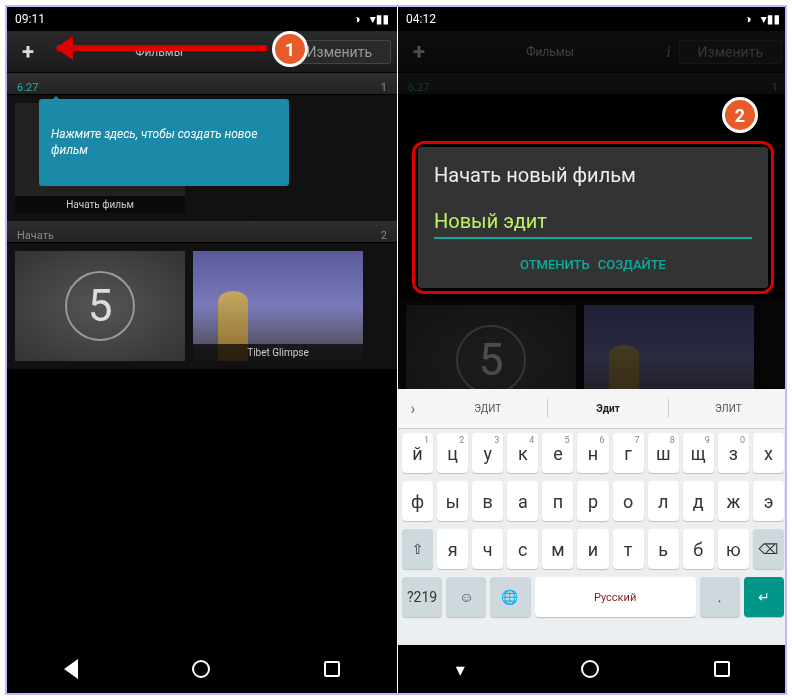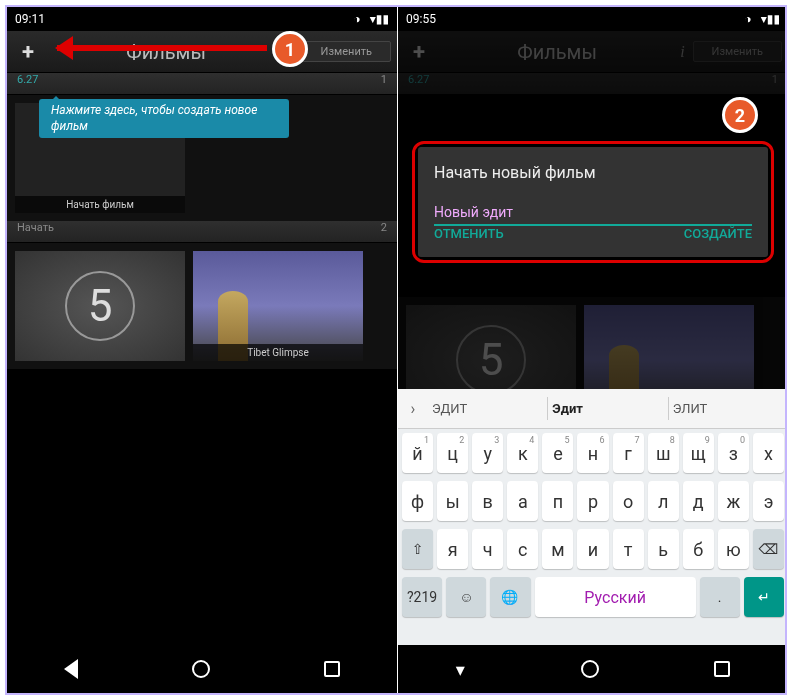--- a/index.html
+++ b/index.html
@@ -5,59 +5,59 @@
 *{margin:0;padding:0;box-sizing:border-box;font-family:Roboto,Arial,sans-serif}
 body{background:#fff;width:792px;height:700px}
 .frame{position:absolute;left:5px;top:5px;width:782px;height:690px;border:2px solid #c4b5fd;border-radius:0;overflow:hidden}
 .screen{position:absolute;width:390px;height:686px;background:#000;top:0}
 .screen.left{left:0}
 .screen.right{left:391px}
 .statusbar{height:24px;background:#000;color:#fff;display:flex;justify-content:space-between;align-items:center;padding:0 8px;font-size:12px}
 .statusbar .right{display:flex;gap:2px;align-items:center}
 .appbar{height:42px;background:linear-gradient(#2a2a2a,#1a1a1a);display:flex;align-items:center;justify-content:space-between;padding:0 6px;border-bottom:1px solid #000}
 .plus-btn{width:30px;height:30px;color:#ddd;font-size:22px;font-weight:bold;display:flex;align-items:center;justify-content:center;cursor:pointer}
-.title{color:#bbb;font-size:20px;flex:1;text-align:center}
+.title{color:#bbb;font-size:12px;flex:1;text-align:center}
 .appbar-right{display:flex;align-items:center;gap:8px}
 .info-i{color:#999;font-style:italic;font-family:serif;font-size:16px}
-.edit-btn{background:#2a2a2a;border:1px solid #444;color:#999;font-size:11px;padding:3px 18px;border-radius:2px}
-.subbar{height:22px;background:linear-gradient(#2f2f2f,#232323);display:flex;justify-content:space-between;align-items:flex-start;padding:0 10px;color:#888;font-size:11px;border-bottom:1px solid #000}
+.edit-btn{background:#2a2a2a;border:1px solid #444;color:#999;font-size:14px;padding:3px 18px;border-radius:2px}
+.subbar{height:22px;background:linear-gradient(#2f2f2f,#232323);display:flex;justify-content:space-between;align-items:flex-end;padding:0 10px;color:#888;font-size:11px;border-bottom:1px solid #000}
 .date{color:#3aa}
 .content{background:#111;padding:8px;display:flex;gap:8px}
 .thumb{width:170px;height:110px;background:#222;position:relative}
 .thumb-label{position:absolute;bottom:0;left:0;right:0;background:rgba(0,0,0,.7);color:#ccc;font-size:10px;text-align:center;padding:3px}
 .countdown{width:170px;height:110px;background:radial-gradient(#555,#333);display:flex;align-items:center;justify-content:center;position:relative}
 .countdown .circle{width:70px;height:70px;border:2px solid #999;border-radius:50%;display:flex;align-items:center;justify-content:center}
 .countdown .num{font-size:44px;color:#ddd}
 .tibet{background:linear-gradient(180deg,#5a5a9a 0%,#7a7aba 50%,#444 100%);position:relative}
 .tibet::before{content:"";position:absolute;left:25px;bottom:0;width:30px;height:70px;background:linear-gradient(#c4a860,#8a6a30);border-top-left-radius:50% 15%;border-top-right-radius:50% 15%}
-.tooltip{position:absolute;left:32px;top:92px;background:#1a8aa8;color:#fff;font-style:italic;font-size:12px;padding:4px 12px;border-radius:3px;width:250px;line-height:1.3}
+.tooltip{position:absolute;left:32px;top:92px;background:#1a8aa8;color:#fff;font-style:italic;font-size:12px;padding:28px 12px;border-radius:3px;width:250px;line-height:1.3}
 .tooltip::before{content:"";position:absolute;top:-8px;left:12px;border:5px solid transparent;border-bottom-color:#1a8aa8}
 .arrow{position:absolute;left:50px;top:38px;width:210px;height:6px;background:#d00;z-index:10}
 .arrow::before{content:"";position:absolute;left:-14px;top:-9px;border:12px solid transparent;border-right:18px solid #d00}
 .marker{position:absolute;width:36px;height:36px;border-radius:50%;border:3px solid #fff;color:#fff;font-weight:bold;font-size:18px;display:flex;align-items:center;justify-content:center;z-index:20}
 .m1{background:#e85a2a;left:265px;top:24px}
 .m2{background:#e85a2a;right:30px;top:90px}
 .dialog-wrap{position:absolute;left:14px;top:134px;right:14px;border:3px solid #d00;border-radius:12px;padding:3px}
 .dialog{background:#333;border-radius:3px;padding:16px;color:#eee}
-.dialog h3{font-size:16px;font-weight:normal;margin-bottom:18px}
-.dialog input{width:100%;background:transparent;border:none;border-bottom:2px solid #1a9;color:#f0abfc;font-size:14px;padding:4px 0;outline:none}
-.dialog-btns{display:flex;justify-content:space-between;gap:8px;}
+.dialog h3{font-size:20px;font-weight:normal;margin-bottom:18px}
+.dialog input{width:100%;background:transparent;border:none;border-bottom:2px solid #1a9;color:#bef264;font-size:20px;padding:4px 0;outline:none}
+.dialog-btns{display:flex;justify-content:center;gap:8px;margin-top:18px}
 .dialog-btns span{color:#1a9;font-size:13px;font-weight:500;cursor:pointer}
 .dimmed{opacity:.35}
 .keyboard{position:absolute;bottom:48px;left:0;right:0;background:#eceff1;height:256px}
 .suggest{height:40px;background:#f5f5f5;display:flex;align-items:center;border-bottom:1px solid #ccc}
 .suggest .chev{width:30px;text-align:center;color:#666}
-.suggest .sug{flex:1;text-align:left;color:#555;font-size:13px;border-right:1px solid #ccc;padding:4px}
+.suggest .sug{flex:1;text-align:center;color:#555;font-size:10px;border-right:1px solid #ccc;padding:4px}
 .suggest .sug.bold{font-weight:bold;color:#222}
 .suggest .sug:last-child{border:none}
 .krow{display:flex;height:48px;padding:2px 2px}
 .key{flex:1;margin:2px;background:#fff;border-radius:4px;display:flex;align-items:center;justify-content:center;font-size:18px;color:#333;box-shadow:0 1px 1px rgba(0,0,0,.2);position:relative}
 .key.fn{background:#cfd8dc;font-size:14px}
 .key sup{position:absolute;top:2px;right:4px;font-size:9px;color:#888}
-.key.space{flex:4;font-size:16px;color:#a21caf}
+.key.space{flex:4;font-size:11px;color:#7f1d1d}
 .key.enter{background:#009688;color:#fff}
 .navbar{position:absolute;bottom:0;left:0;right:0;height:48px;background:#000;display:flex;justify-content:space-around;align-items:center}
 .tri{width:0;height:0;border-top:10px solid transparent;border-bottom:10px solid transparent;border-right:14px solid #fff}
 .circ{width:18px;height:18px;border:2px solid #fff;border-radius:50%}
 .sq{width:16px;height:16px;border:2px solid #fff;border-radius:2px}
 </style>
 </head>
 <body>
 
 <div class="frame">
@@ -103,21 +103,21 @@
   <div class="marker m1">1</div>
   <div class="navbar">
     <div class="tri"></div>
     <div class="circ"></div>
     <div class="sq"></div>
   </div>
 </div>
 
 <div class="screen right">
   <div class="statusbar">
-    <span>09:55</span>
+    <span>04:12</span>
     <span class="right">◑ &nbsp; ▾▮▮</span>
   </div>
   <div class="appbar dimmed">
     <div class="plus-btn">+</div>
     <div class="title">Фильмы</div>
     <div class="appbar-right">
       <span class="info-i">i</span>
       <span class="edit-btn">Изменить</span>
     </div>
   </div>

